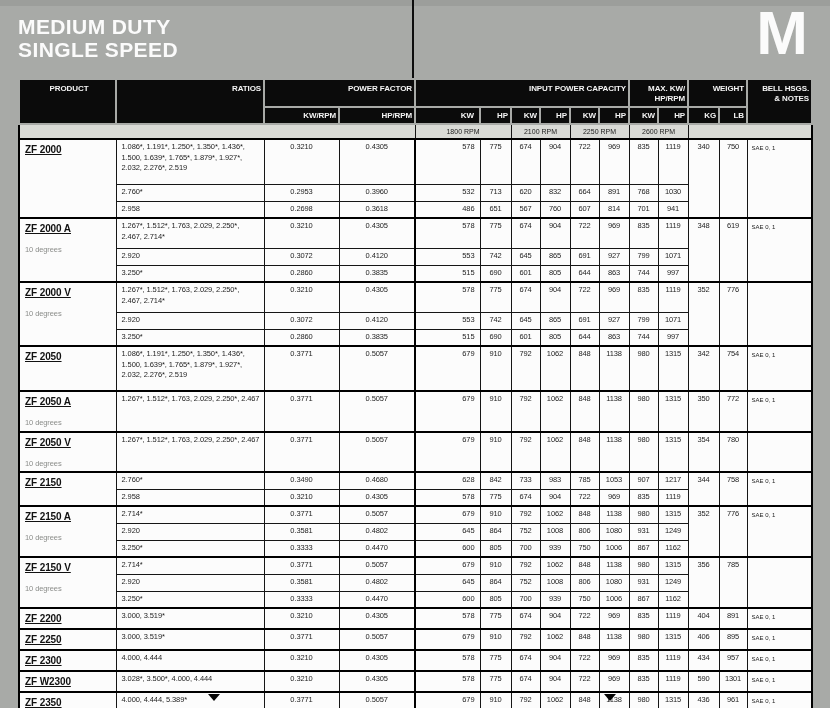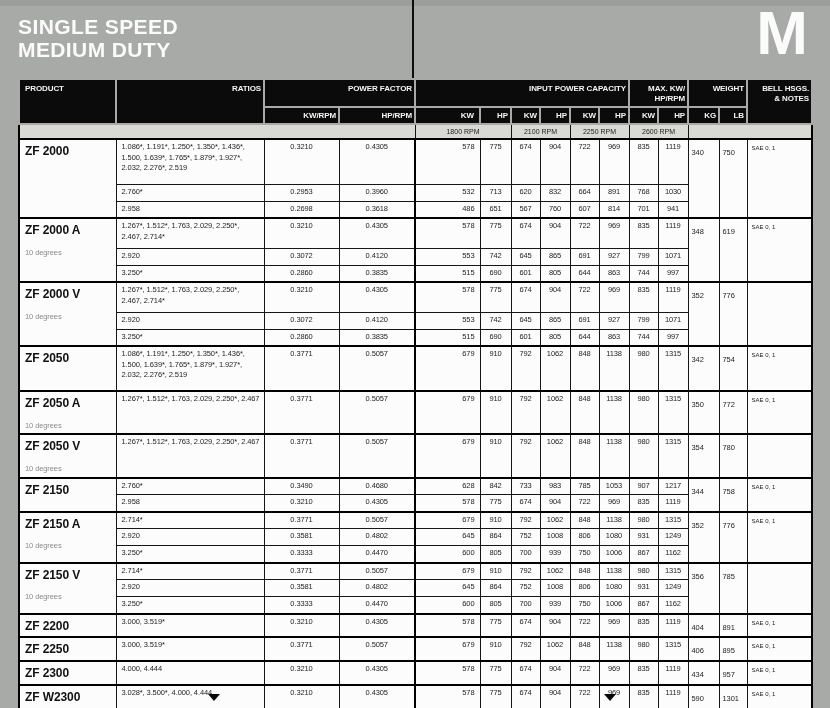--- a/index.html
+++ b/index.html
@@ -19,62 +19,62 @@
   table.spec{position:absolute;left:18px;top:78px;width:793px;border-collapse:collapse;
     table-layout:fixed;border:2px solid #000;}
   table.spec th,table.spec td{box-sizing:border-box;overflow:hidden;}
 
   
   thead th{background:#0b0b0b;color:#f4f4f4;border:2px solid #a8aaa7;
     font-size:8px;font-weight:bold;text-align:right;vertical-align:top;
     padding:4px 2px 2px;letter-spacing:-.1px;line-height:1.25;}
   thead tr.group-row th{height:28px;}
   thead tr.sub-row th{height:16px;padding-top:3px;}
-  th.h-product{text-align:left;padding-left:5px;margin-left:45px;}
+  th.h-product{text-align:center;padding-left:5px;margin-left:45px;}
   th.kw-wide{text-align:right;padding-right:5px;}
   
   tr.rpm-row td{background:#d9dad6;border:1px solid #141414;height:15px;
     font-size:7px;color:#1c1c1c;text-align:center;vertical-align:middle;padding:1px 0;}
   tr.rpm-row td.rpm-side{border-left:1px solid #141414;border-right:1px solid #141414;}
 
   
   tbody td{background:#fcfcfc;border:1px solid #161616;vertical-align:top;
     font-size:7.5px;color:#1d1d1d;letter-spacing:-.1px;line-height:1.4;padding:2px 3px;}
   tbody tr.block-start td{border-top:2px solid #000;}
   tbody td.cell-divider{border-left:2px solid #000;}
   tr.lines-1 td.row-cell{height:17px;}
   tr.lines-2 td.row-cell{height:30px;}
   tr.lines-3 td.row-cell{height:45px;}
   td.product-cell{padding:3px 3px 2px 5px;}
-  .pname{font-weight:bold;font-size:12px;color:#111;}
+  .pname{font-weight:bold;font-size:10px;color:#111;text-decoration:underline;}
   .psub{color:#8b8d8a;font-size:7.5px;margin-top:9px;}
   td.ratios-cell{padding-left:5px;padding-right:4px;}
   td.factor-cell{text-align:center;}
   td.val-cell{text-align:center;padding:2px 1px;}
   td.val-cell.kw-wide{text-align:right;padding-right:5px;}
-  td.weight-cell{padding-top:8px;}
+  td.weight-cell{text-align:center;padding-top:2px;}
   td.notes-cell{font-size:6px;padding-top:4px;padding-left:4px;letter-spacing:0;}
 
   .tri{position:absolute;top:694px;width:0;height:0;
     border-left:6px solid transparent;border-right:6px solid transparent;
     border-top:7px solid #050505;}
   .tri-left{left:208px;}
   .tri-right{left:604px;}
 </style>
 </head>
 <body>
 
 <div class="page">
   <div class="top-strip"></div>
   <div class="center-divider seg-top"></div>
   <div class="center-divider seg-bottom"></div>
 
   <div class="page-title">
+    <div>MEDIUM DUTY</div>
     <div>SINGLE SPEED</div>
-    <div>MEDIUM DUTY</div>
   </div>
   <div class="corner-letter">M</div>
 
   <table class="spec">
     <colgroup>
       <col style="width:97px">
         <col style="width:148px">
         <col style="width:75px">
         <col style="width:76px">
       <col style="width:65px">

